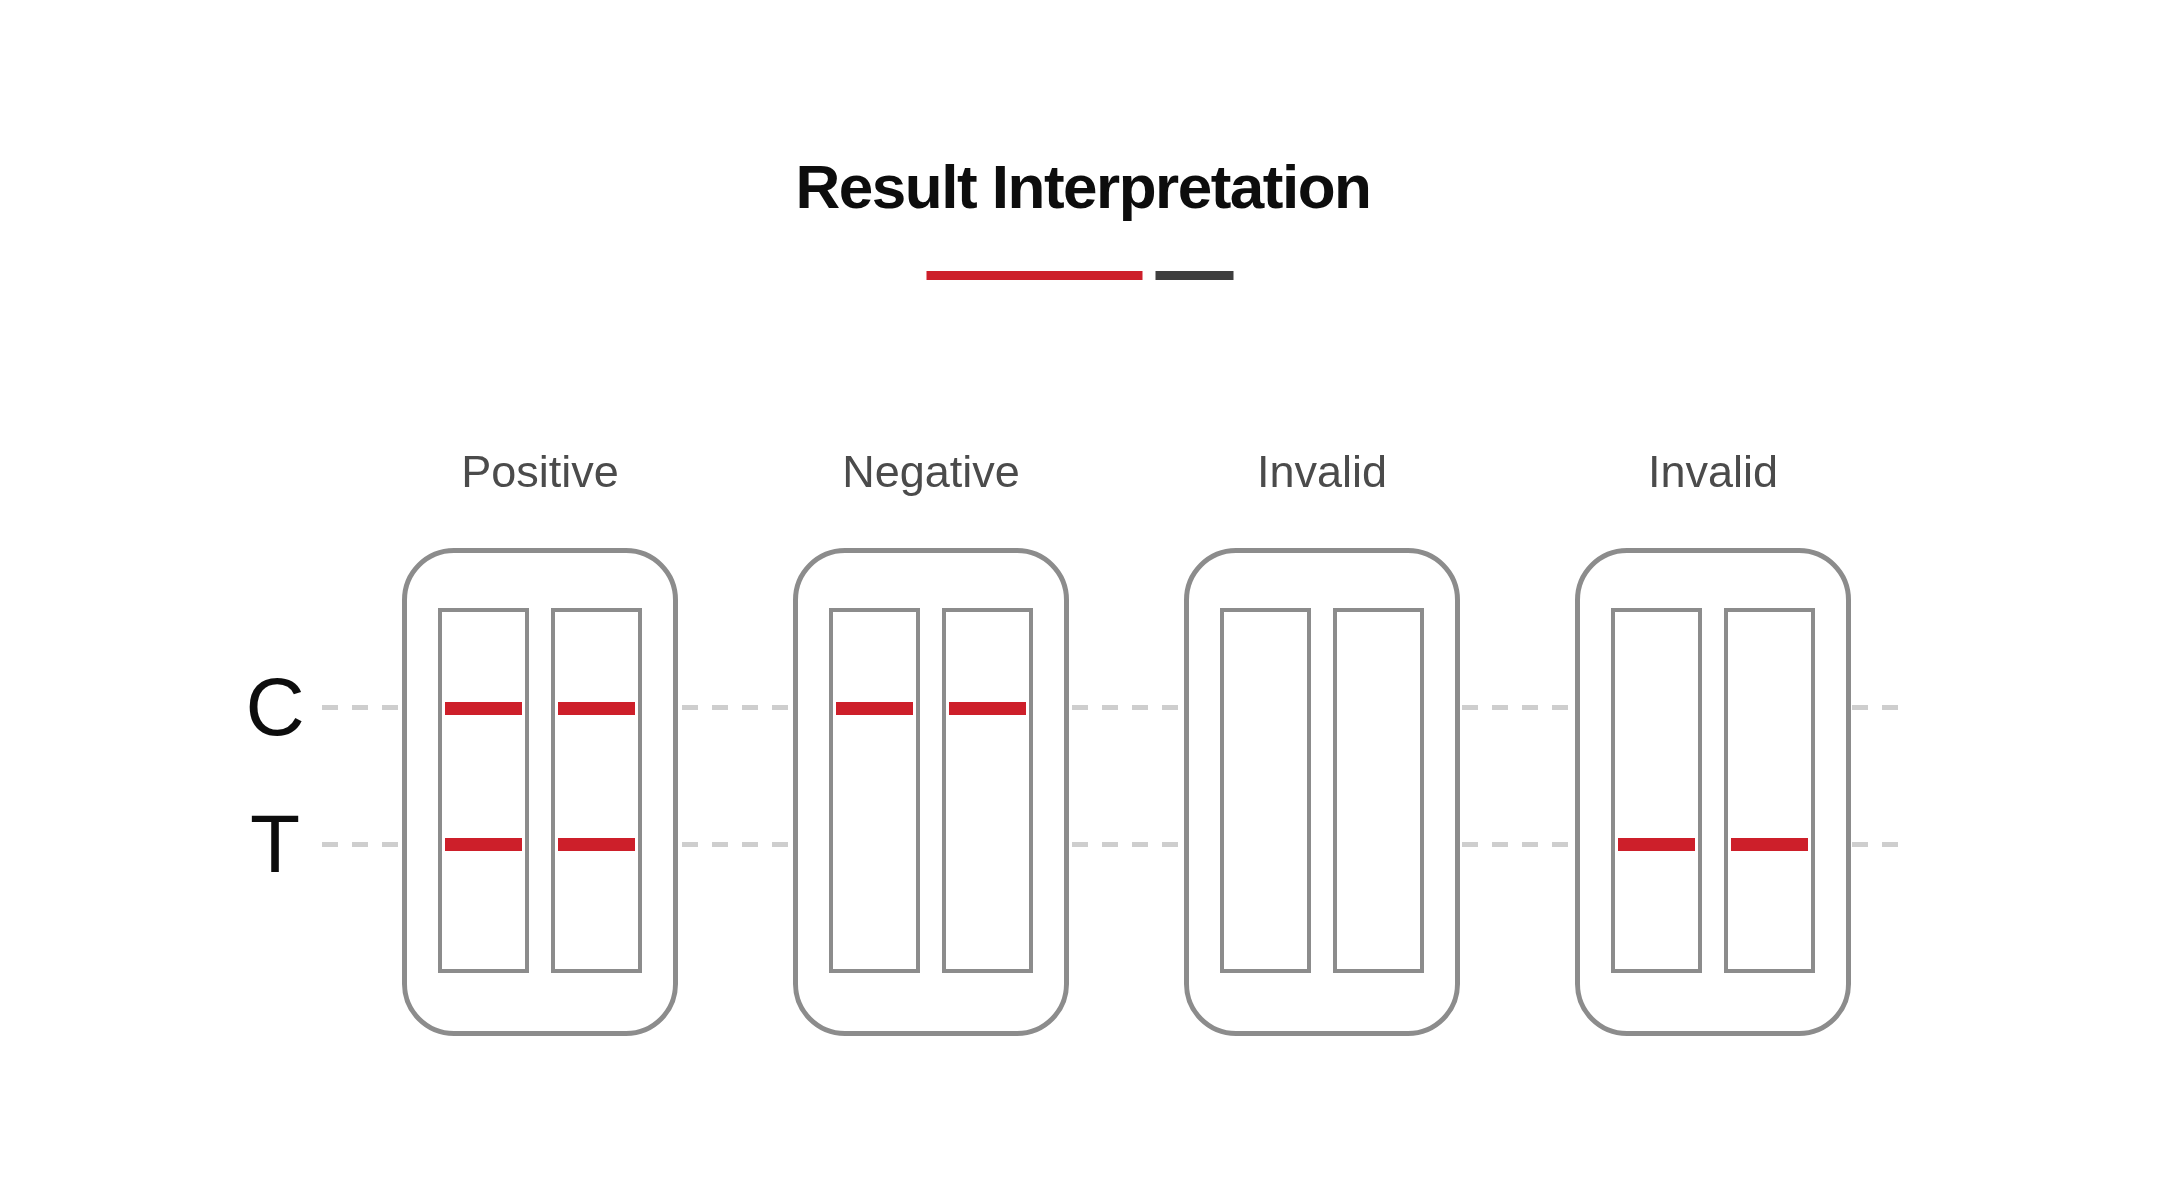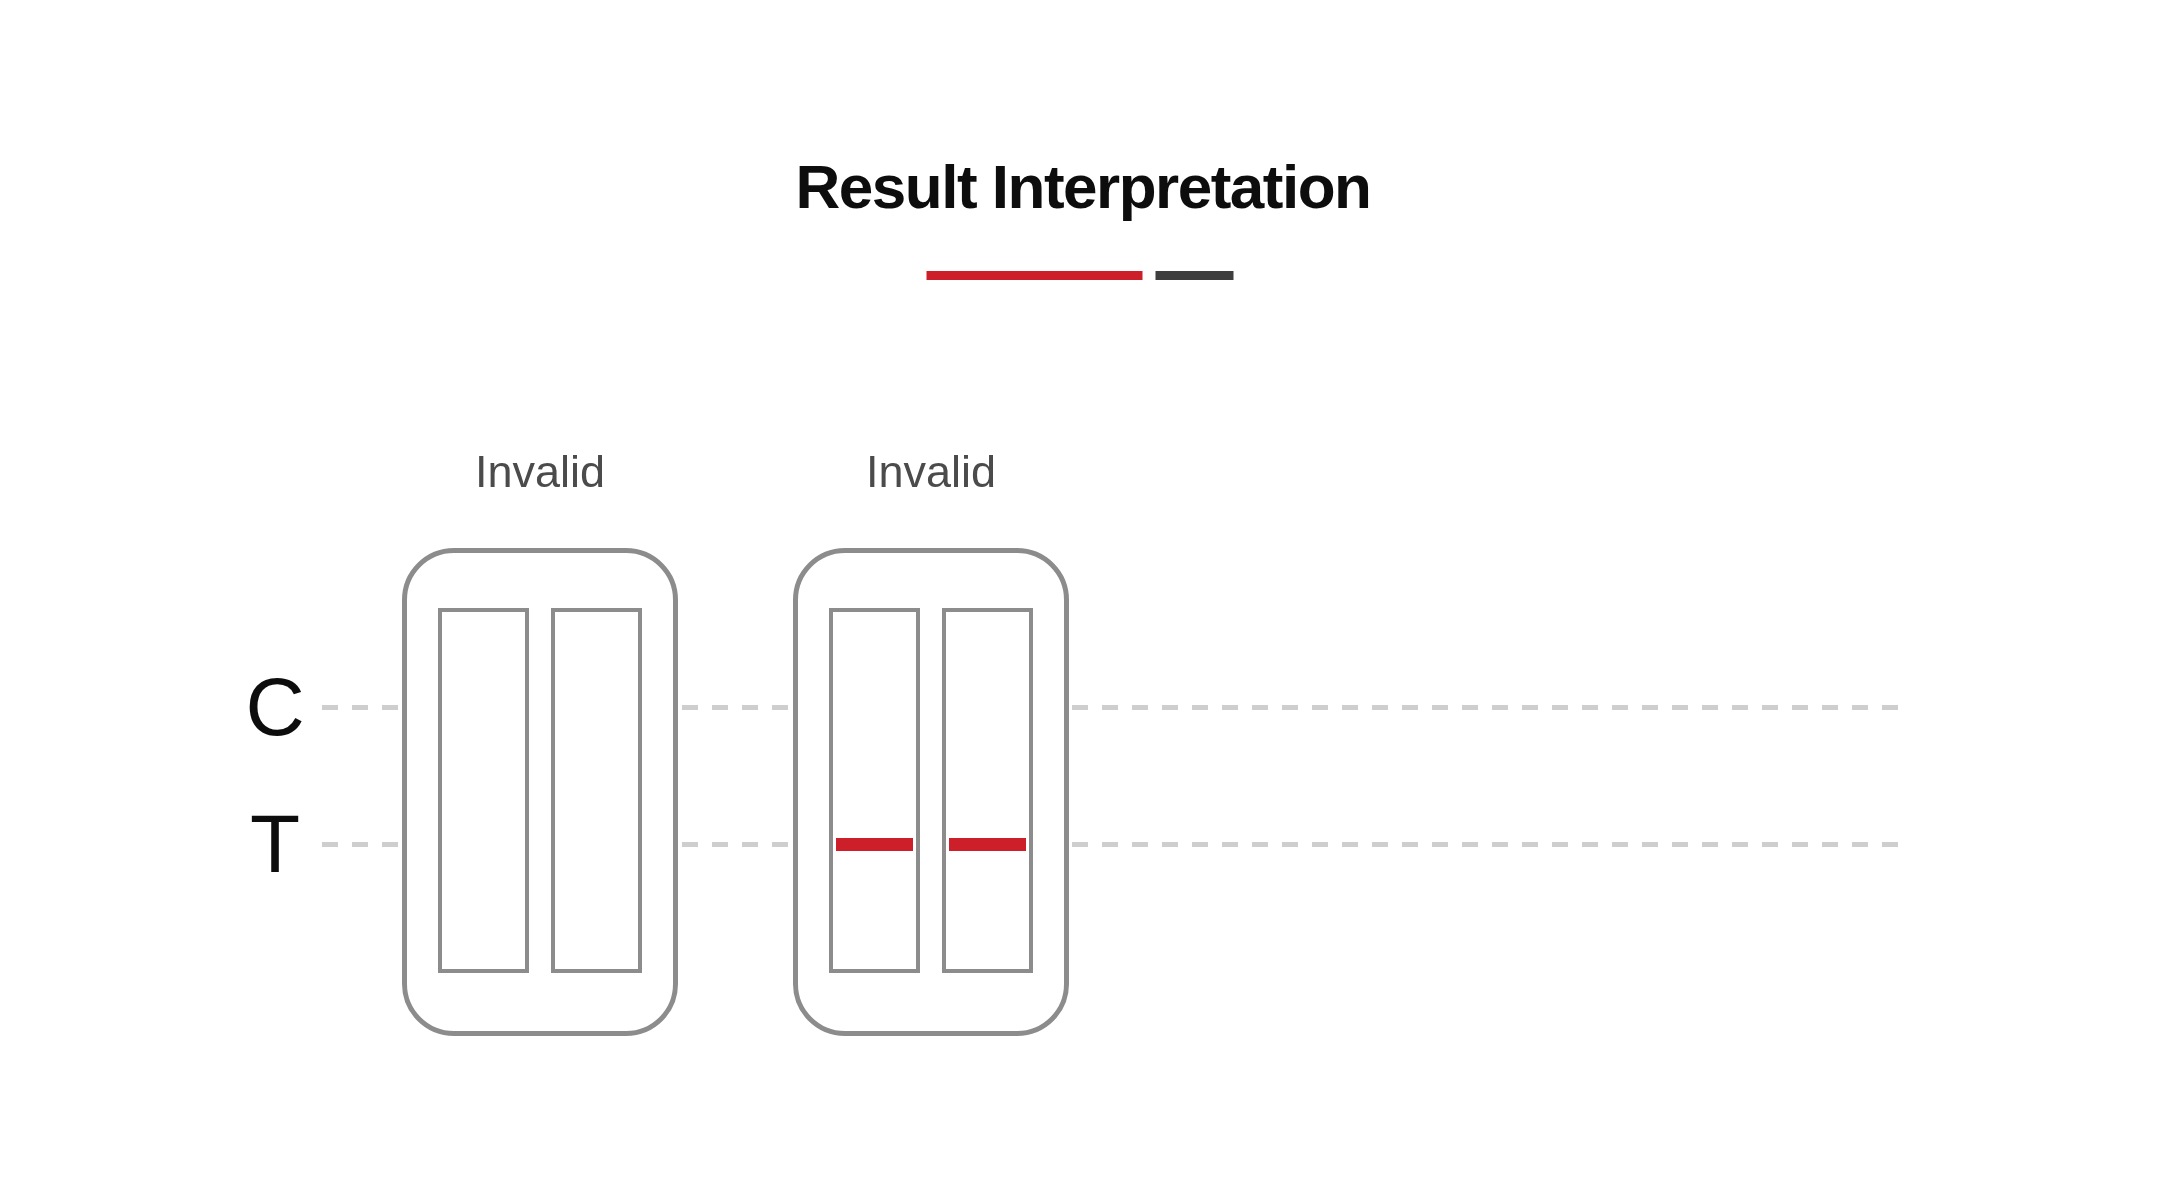--- a/index.html
+++ b/index.html
@@ -145,21 +145,45 @@
     <span class="divider-dark"></span>
   </div>
 
   <div class="dash dash-c"></div>
   <div class="dash dash-t"></div>
 
   <div class="row-label row-label-c">C</div>
   <div class="row-label row-label-t">T</div>
 
   <div id="cassette-row">
-
+  <div class="slot">
+    <div class="cassette-label">Positive</div>
+    <div class="cassette">
+      <div class="strip">
+            <div class="line line-c"></div>
+            <div class="line line-t"></div>
+          </div>
+      <div class="strip">
+            <div class="line line-c"></div>
+            <div class="line line-t"></div>
+          </div>
+    </div>
+  </div>
+
+  <div class="slot">
+    <div class="cassette-label">Negative</div>
+    <div class="cassette">
+      <div class="strip">
+            <div class="line line-c"></div>
+          </div>
+      <div class="strip">
+            <div class="line line-c"></div>
+          </div>
+    </div>
+  </div>
 
   <div class="slot">
     <div class="cassette-label">Invalid</div>
     <div class="cassette">
       <div class="strip"></div>
       <div class="strip"></div>
     </div>
   </div>
 
   <div class="slot">

